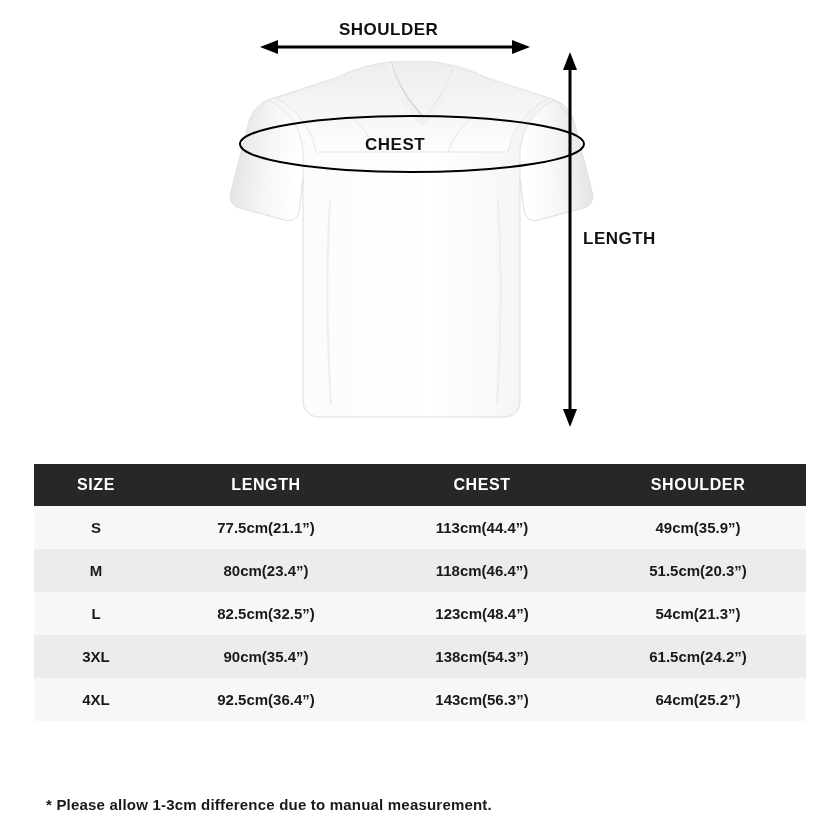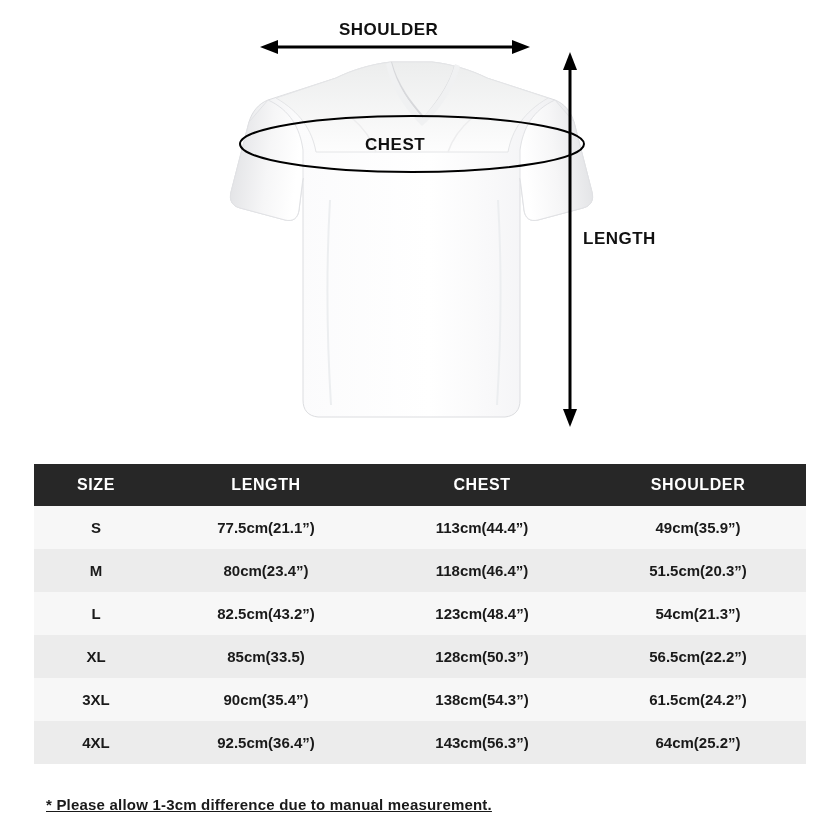--- a/index.html
+++ b/index.html
@@ -97,21 +97,20 @@
   col.c-sh   { width: 216px; }
 
   .footnote {
     position: absolute;
     left: 46px;
     top: 796px;
     font-size: 15px;
     font-weight: bold;
     color: #1a1a1a;
     letter-spacing: 0.2px;
-    text-decoration: underline;
   }
 </style>
 </head>
 <body>
 
 <div id="root">
 
   <div class="diagram">
     <svg width="840" height="440" viewBox="0 0 840 440" xmlns="http://www.w3.org/2000/svg">
       <defs>
@@ -224,29 +223,23 @@
           <td>49cm(35.9”)</td>
         </tr>
         <tr>
           <td>M</td>
           <td>80cm(23.4”)</td>
           <td>118cm(46.4”)</td>
           <td>51.5cm(20.3”)</td>
         </tr>
         <tr>
           <td>L</td>
-          <td>82.5cm(43.2”)</td>
+          <td>82.5cm(32.5”)</td>
           <td>123cm(48.4”)</td>
           <td>54cm(21.3”)</td>
-        </tr>
-        <tr>
-          <td>XL</td>
-          <td>85cm(33.5)</td>
-          <td>128cm(50.3”)</td>
-          <td>56.5cm(22.2”)</td>
         </tr>
         <tr>
           <td>3XL</td>
           <td>90cm(35.4”)</td>
           <td>138cm(54.3”)</td>
           <td>61.5cm(24.2”)</td>
         </tr>
         <tr>
           <td>4XL</td>
           <td>92.5cm(36.4”)</td>

